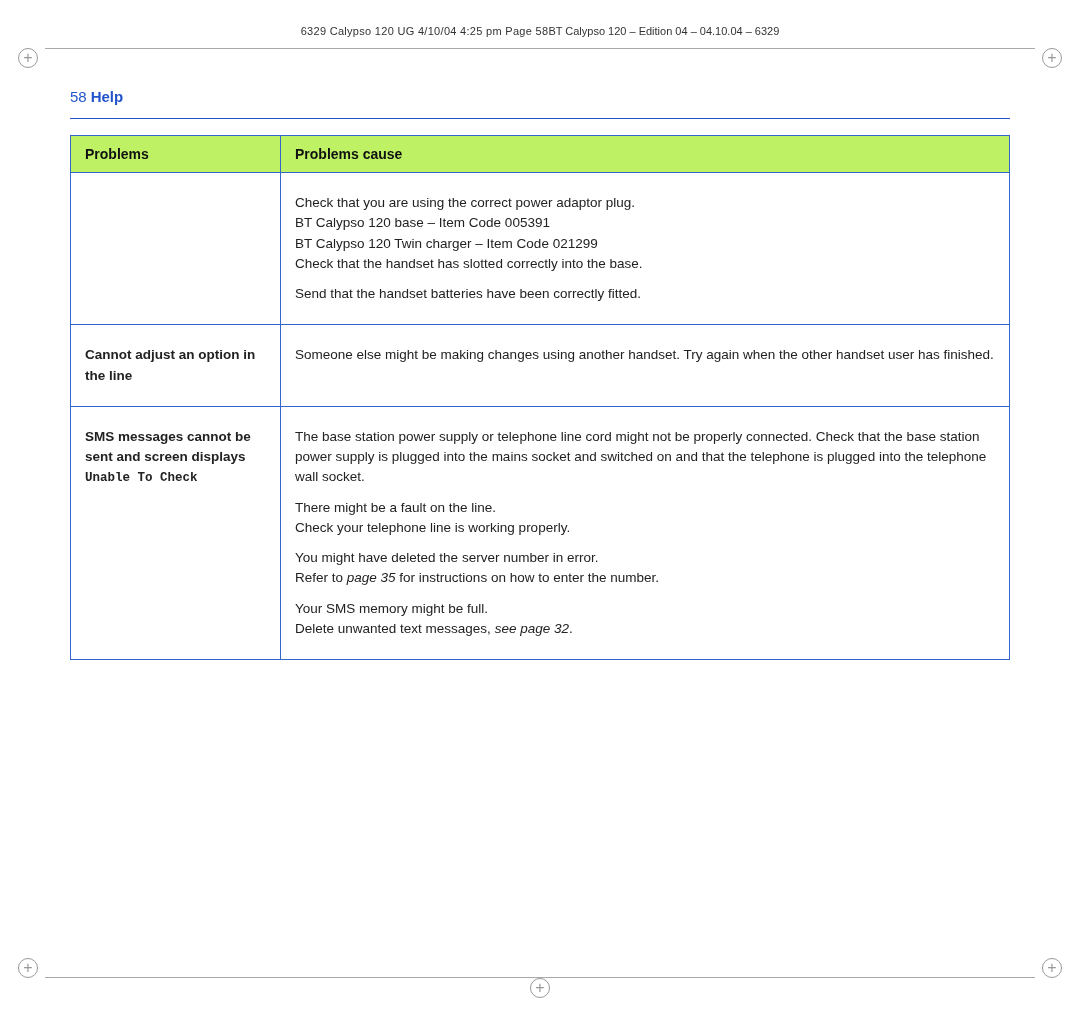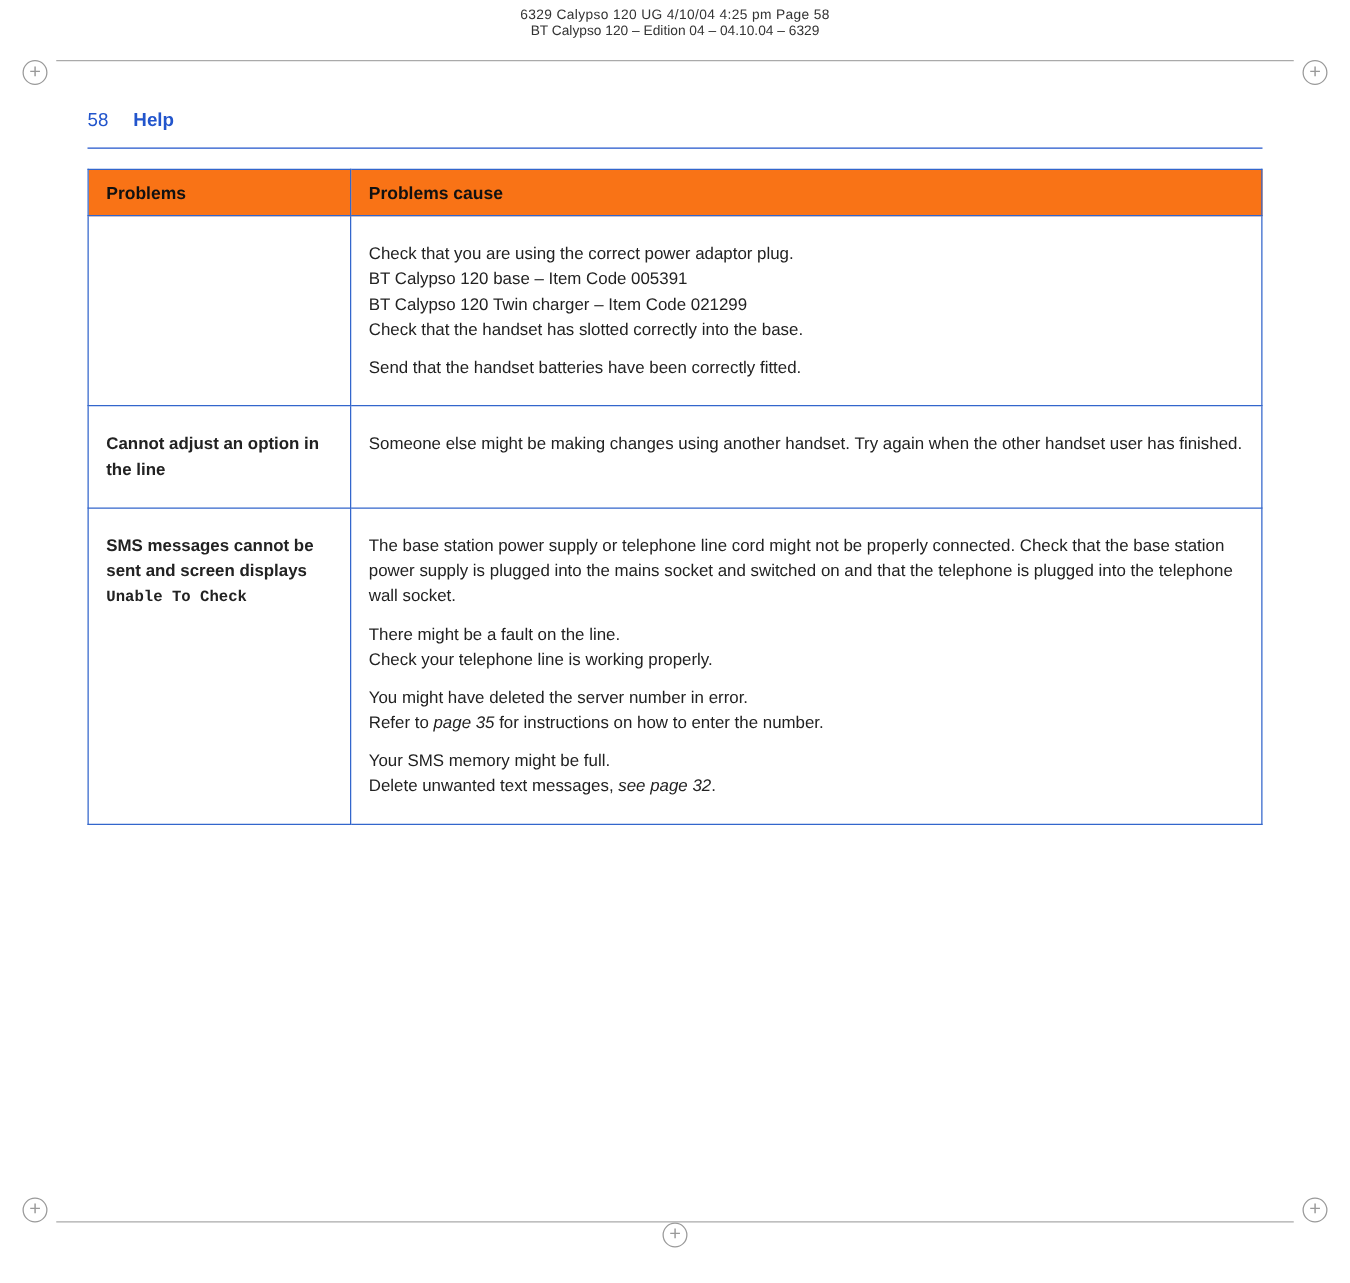--- a/index.html
+++ b/index.html
@@ -60,23 +60,23 @@
     }
 
     
     .header {
       position: absolute;
       top: 0;
       left: 0;
       right: 0;
       height: 55px;
       display: flex;
-      flex-direction: column;
+      flex-direction: row;
       align-items: center;
-      justify-content: flex-start;
+      justify-content: center;
       padding-top: 6px;
     }
 
     .header-line1 {
       font-size: 11px;
       color: #333;
       letter-spacing: 0.3px;
     }
 
     .header-line2 {
@@ -85,21 +85,21 @@
       margin-top: 1px;
     }
 
     
     .page-title-area {
       position: absolute;
       top: 88px;
       left: 70px;
       display: flex;
       align-items: baseline;
-      gap: 20px;
+      gap: 4px;
     }
 
     .page-number {
       font-size: 15px;
       color: #2255cc;
       font-weight: normal;
     }
 
     .section-title {
       font-size: 15px;
@@ -127,21 +127,21 @@
     }
 
     
     .help-table {
       width: 100%;
       border-collapse: collapse;
       border: 1.5px solid #3366cc;
     }
 
     .help-table th {
-      background: #f97316;
+      background: #bef264;
       border: 1.5px solid #3366cc;
       padding: 10px 14px;
       text-align: left;
       font-size: 14px;
       font-weight: bold;
       color: #111;
     }
 
     .help-table td {
       border: 1.5px solid #3366cc;

